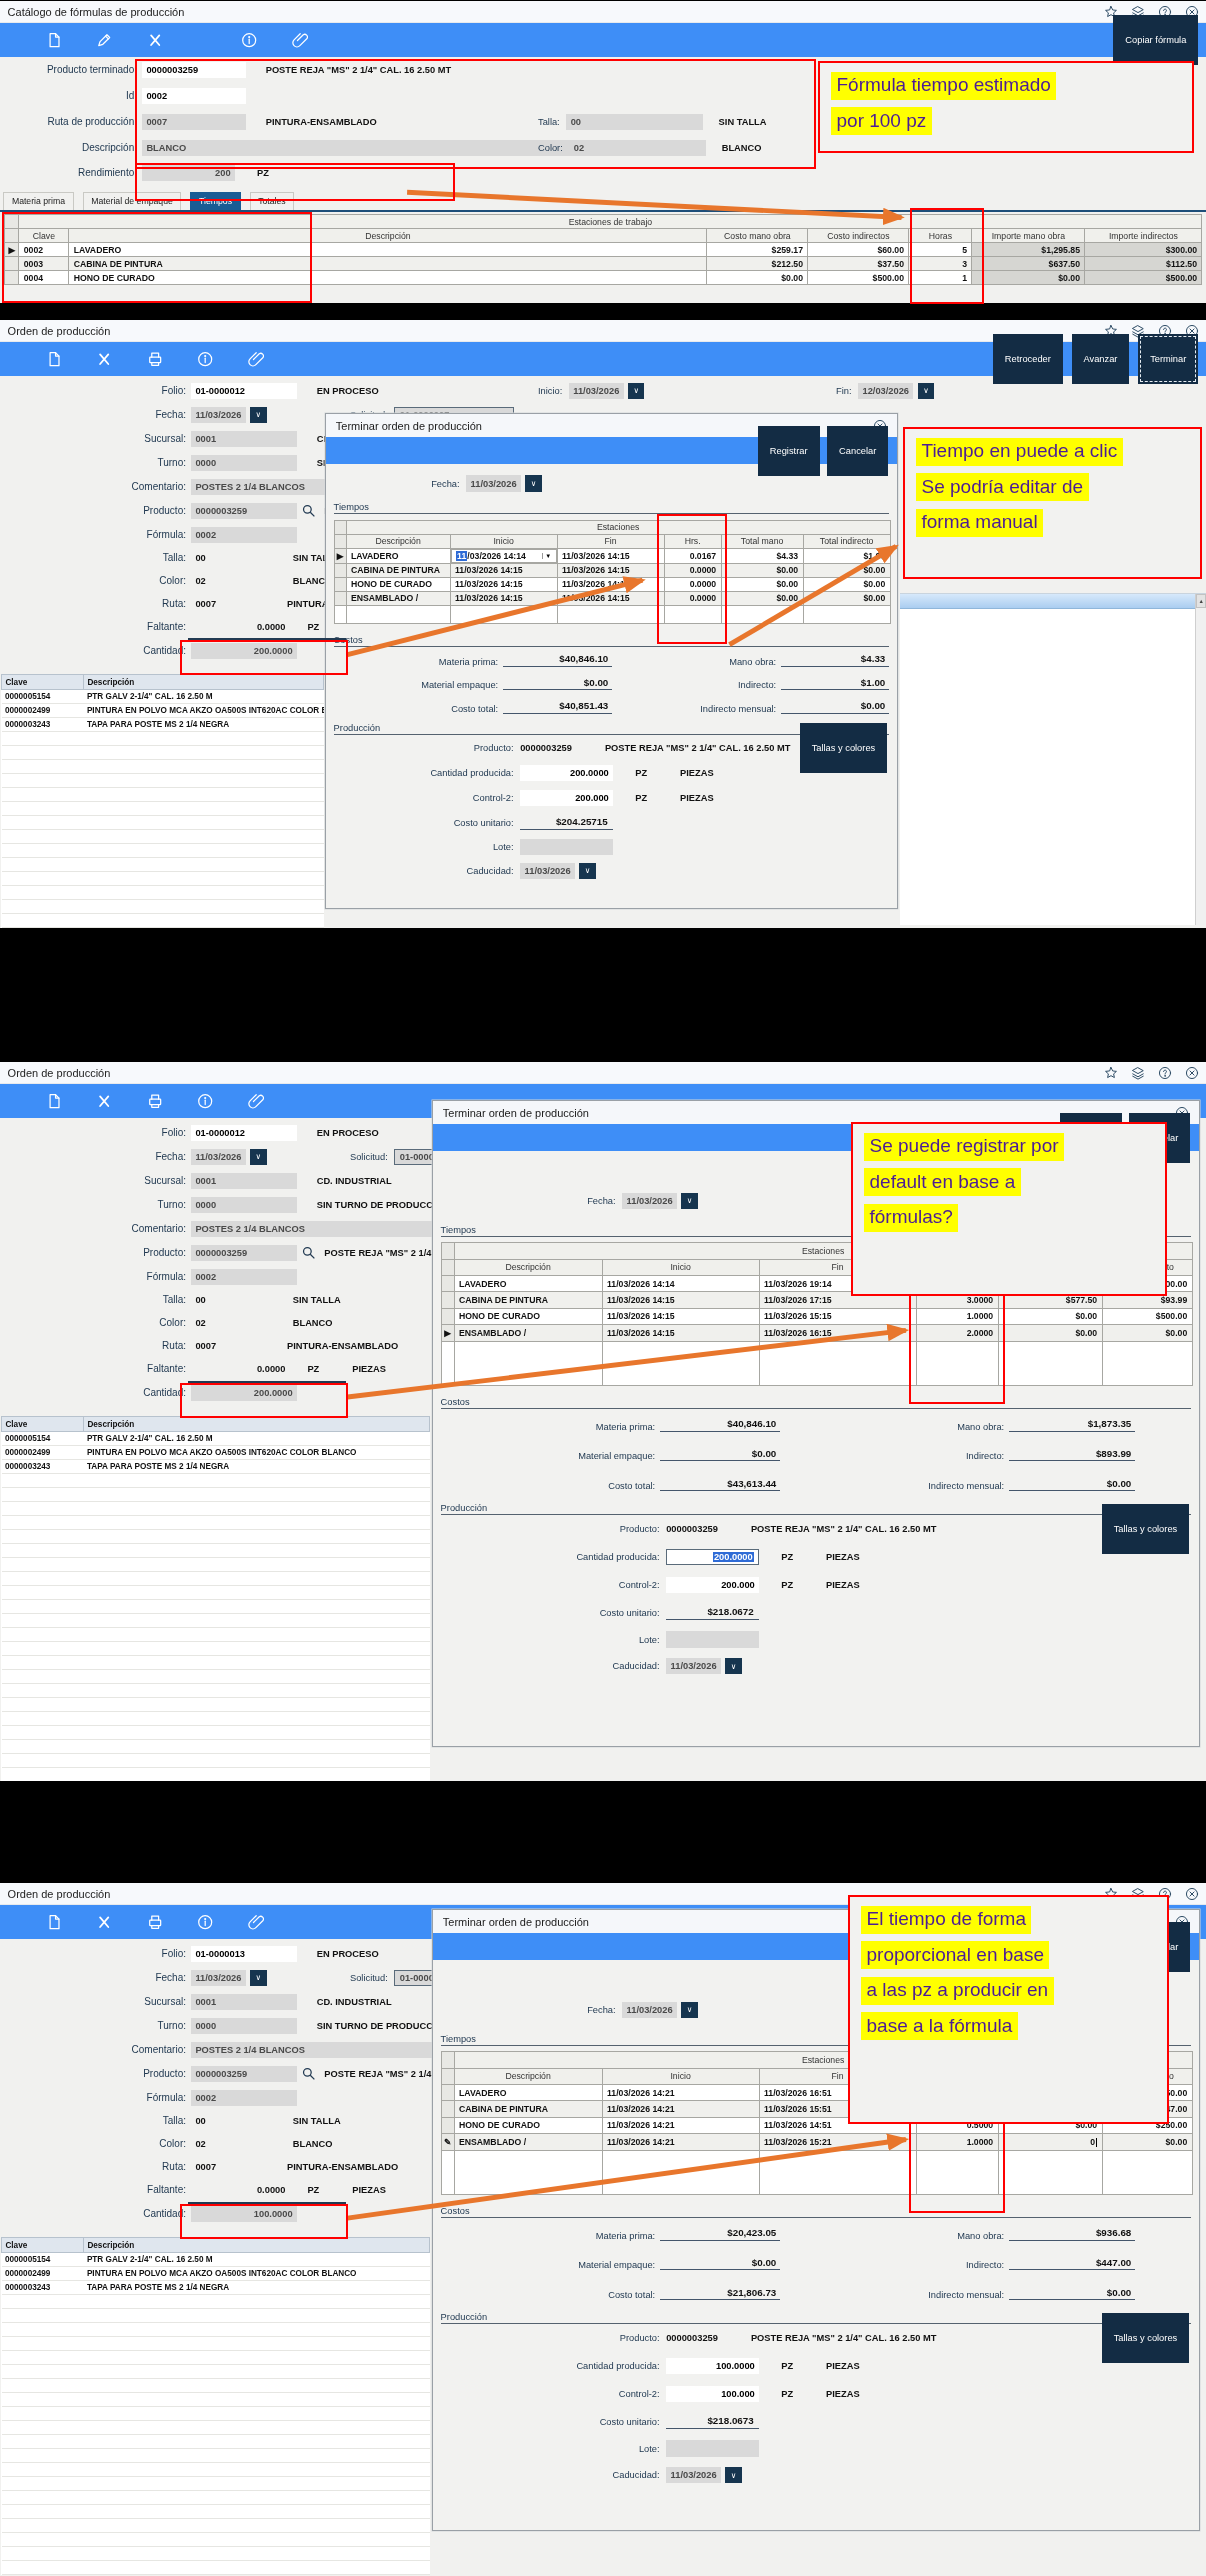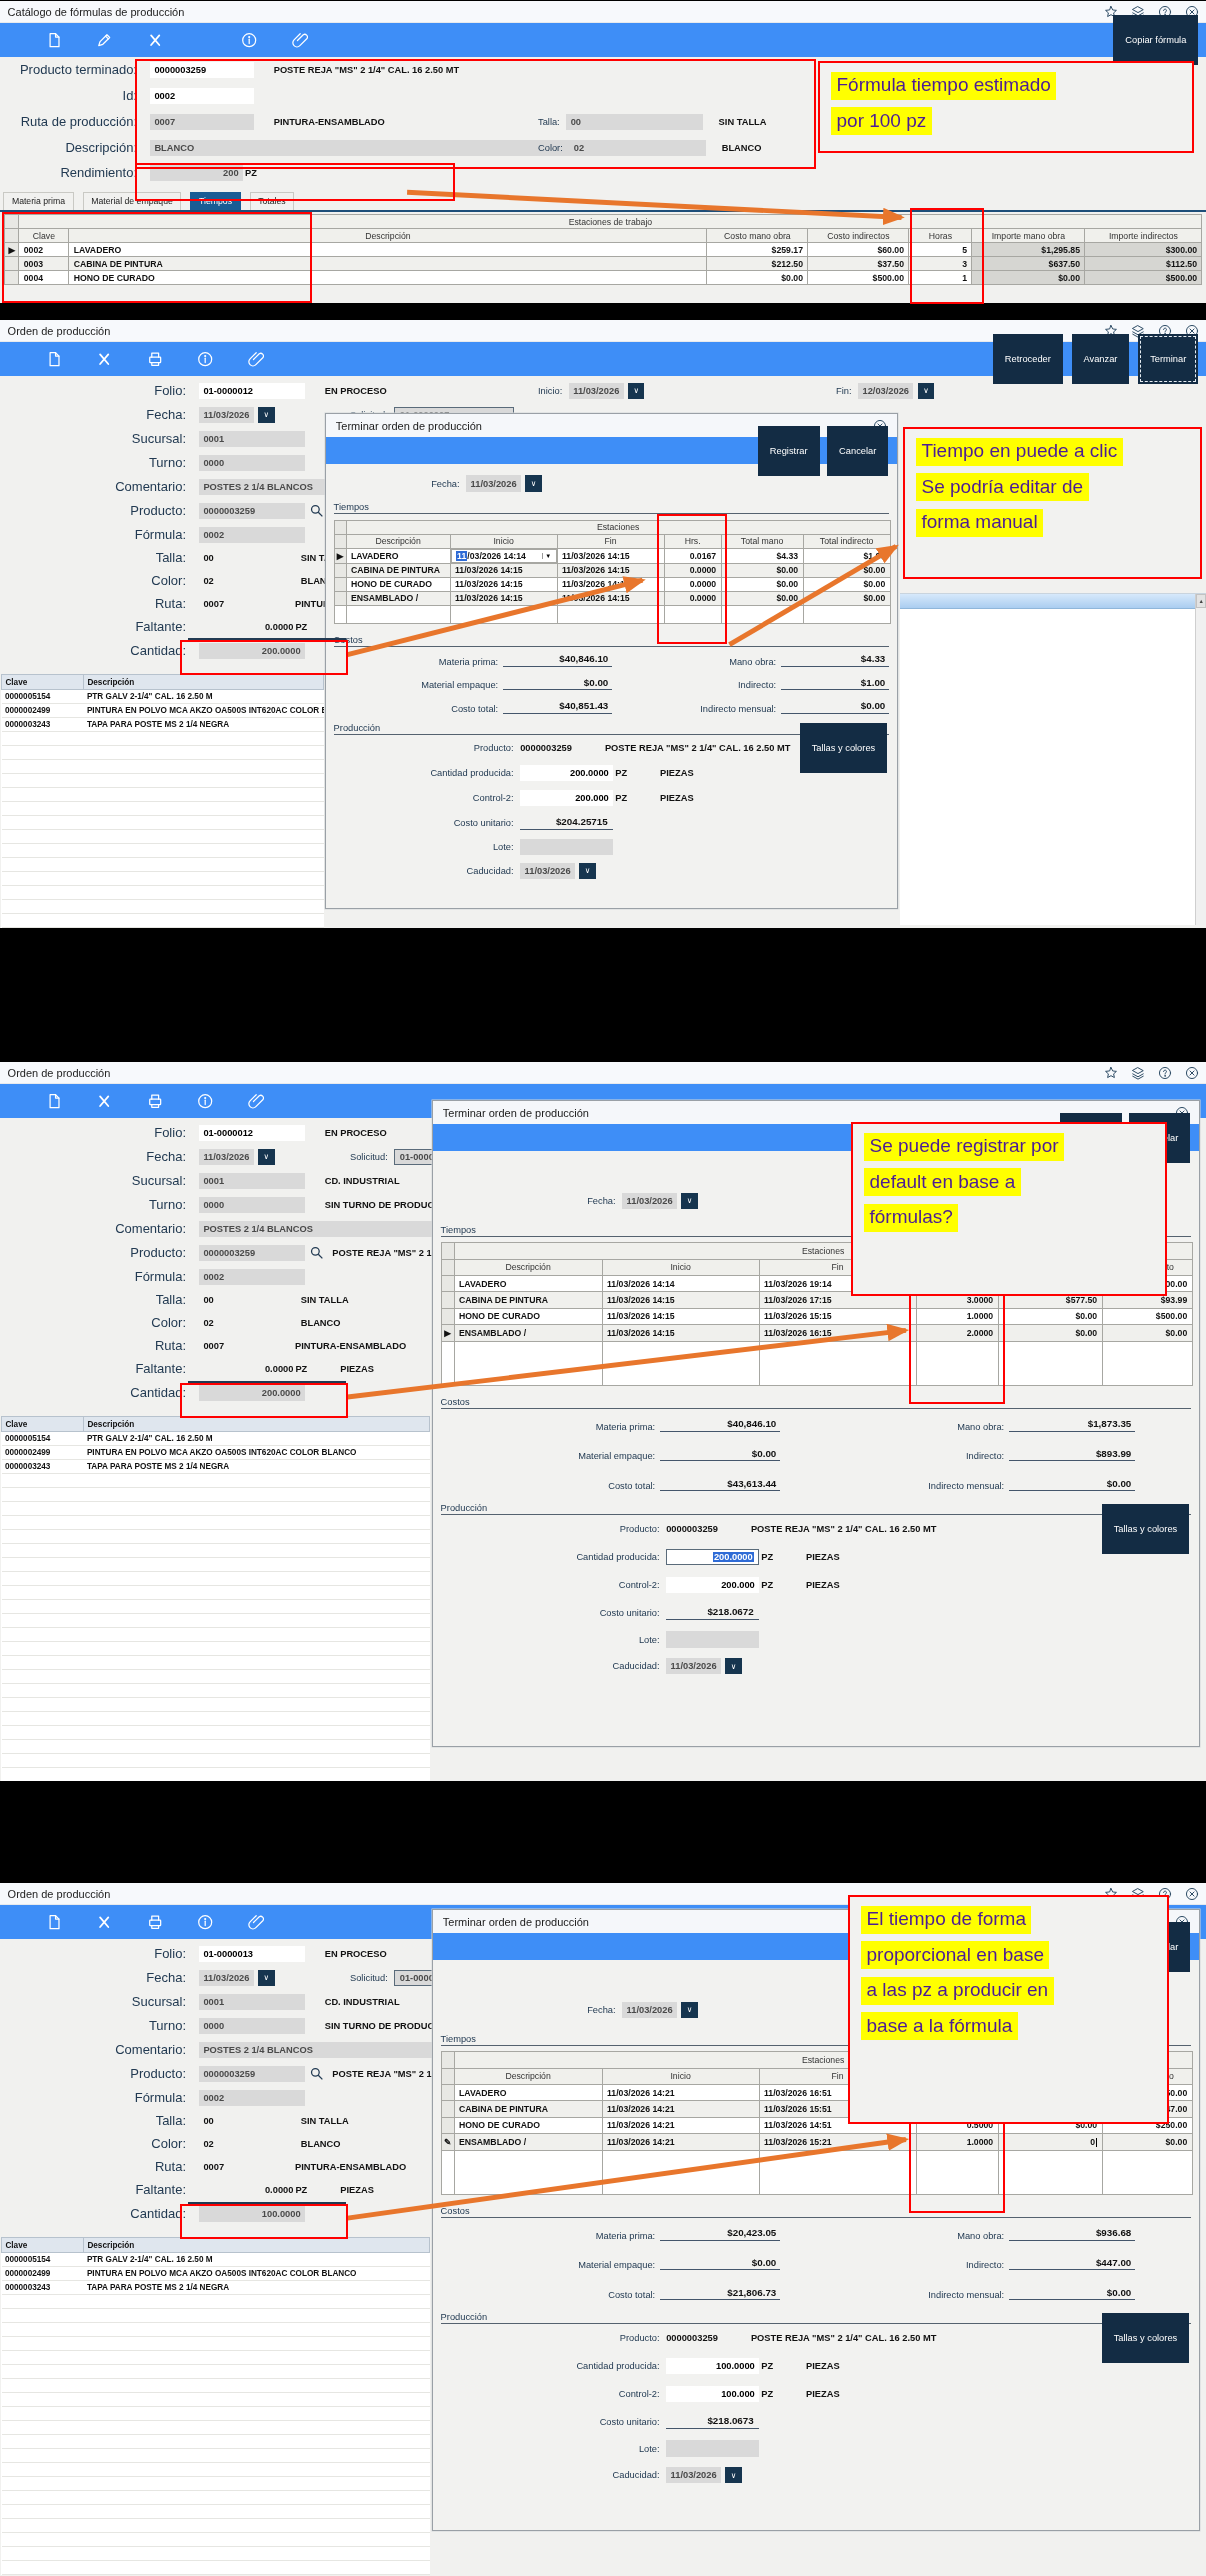--- a/index.html
+++ b/index.html
@@ -12,28 +12,28 @@
   .ic{width:14px;height:14px;fill:none;stroke:#2c4a63;stroke-width:1.7;stroke-linecap:round;stroke-linejoin:round}
   .toolbar{height:34px;background:var(--blue);display:flex;align-items:center;gap:34px;padding:0 8.7px 0 46px}
   .toolbar .ic{width:16.4px;height:16.4px;stroke:#fff;stroke-width:1.8}
   .tb-right{margin-left:auto;display:flex;gap:8.7px;align-items:center}
   .nbtn{background:var(--navy);color:#fff;border:none;font-size:9.3px;padding:20px 12px;font-family:inherit;white-space:nowrap}
   .nbtn.dashed{outline:1.1px dashed #e6edf3;outline-offset:-3.8px}
   
   .frow{position:absolute;left:0;right:0;height:19.7px;display:flex;align-items:center}
   .r1{top:61px}.r2{top:85px}.r3{top:109px}.r4{top:133px}.r5{top:157px}.r6{top:181px}
   .r7{top:205px}.r8{top:228px}.r9{top:251px}.r10{top:274px}.r11{top:297px}.r12{top:321px}
-  .flabel{width:186px;text-align:right;padding-right:13px;font-size:13px;color:var(--lbl);flex:0 0 auto}
+  .flabel{width:186px;text-align:right;padding-right:5px;font-size:10px;color:var(--lbl);flex:0 0 auto}
   .inp{height:16.4px;display:flex;align-items:center;padding:0 4.4px;font-size:9.3px;font-weight:700;box-sizing:border-box;flex:0 0 auto}
   .gray{background:#d9d9d9;color:#4a4a4a}.white{background:#fff;color:#000}
   .w170{width:93px}.w180{width:106px}.w190{width:104px}.w220{width:120px}.w250{width:137px}.w700{width:382px}.w830{width:453px}
   .num{justify-content:flex-end}
   .fdesc{margin-left:19.7px;font-size:9.3px;font-weight:700;white-space:nowrap}
   .plain{font-size:9.3px;font-weight:700;padding-left:4.4px}
-  .um{margin-left:2px;font-weight:700;font-size:9.3px}.umd{margin-left:33px;font-weight:700;font-size:9.3px}
+  .um{margin-left:22px;font-weight:700;font-size:9.3px}.umd{margin-left:33px;font-weight:700;font-size:9.3px}
   .dd{width:16.4px;height:16.4px;margin-left:4.4px;background:#16354f;color:#fff;display:flex;align-items:center;justify-content:center;font-size:7.6px;flex:0 0 auto}
   .dd.red{background:#c00000}
   .gin{position:absolute;left:538px;display:flex;align-items:center}
   .gfin{position:absolute;left:836px;display:flex;align-items:center}
   .gsol{position:absolute;left:350px;display:flex;align-items:center}
   .slab{font-size:9.3px;color:var(--lbl);padding-right:6.6px}
   .focusb{border:1.1px solid #5a6b7a}
   .mag{width:15.3px;height:15.3px;margin-left:4.4px;fill:none;stroke:#223a52;stroke-width:2}
   
   .mats{position:absolute;left:1.1px;top:354px;border-collapse:collapse;table-layout:fixed;background:#fff}

